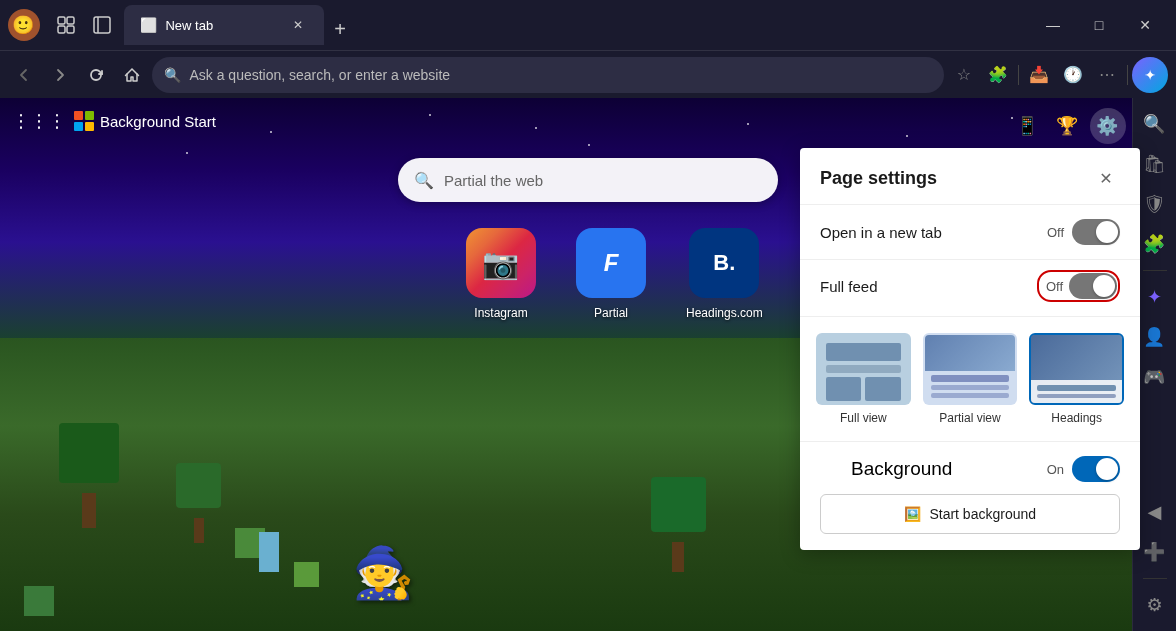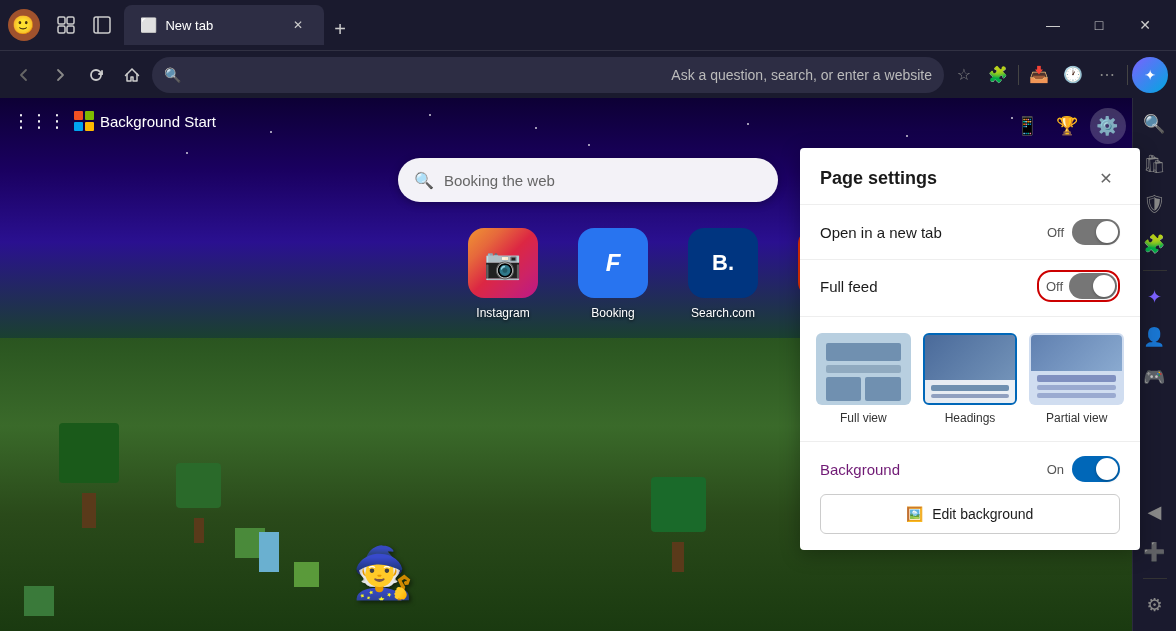--- a/index.html
+++ b/index.html
@@ -64,21 +64,21 @@
       width: 32px; height: 32px; display: flex; align-items: center; justify-content: center;
       color: #888; border-radius: 50%; cursor: pointer; font-size: 16px;
     }
     .nav-btn.active { color: #fff; }
     .address-bar {
       flex: 1; height: 36px; background: #2d2d44; border-radius: 18px;
       display: flex; align-items: center; padding: 0 12px; gap: 8px;
       color: #bbb; font-size: 14px; cursor: text;
     }
     .address-bar .search-icon { color: #888; font-size: 14px; }
-    .address-text { color: #bbb; font-size: 14px; flex: 1; text-align: right; }
+    .address-text { color: #bbb; font-size: 14px; flex: 1; }
     .nav-right { display: flex; align-items: center; gap: 2px; }
     .nav-right-btn {
       width: 32px; height: 32px; display: flex; align-items: center; justify-content: center;
       color: #888; border-radius: 50%; cursor: pointer; font-size: 16px;
     }
     .nav-divider { width: 1px; height: 20px; background: #444; margin: 0 2px; }
     .copilot-btn {
       width: 36px; height: 36px; display: flex; align-items: center; justify-content: center;
       background: linear-gradient(135deg, #7b61ff, #00a8e0); border-radius: 50%; cursor: pointer;
       font-size: 16px; color: white;
@@ -255,21 +255,21 @@
 
     
     .partial-thumb { background: #d0ddf0; }
 
     
     .headings-thumb { background: linear-gradient(135deg, #5a7ab0, #8aaad0); position: relative; }
 
     
     .background-section { padding: 14px 20px 0; }
     .bg-row { display: flex; align-items: center; justify-content: space-between; margin-bottom: 12px; }
-    .bg-label { font-size: 15px; font-weight: 500; color: #701a75; }
+    .bg-label { font-size: 19px; font-weight: 500; color: #000000; margin-left: 31px; }
     .bg-toggle-right { display: flex; align-items: center; gap: 8px; }
 
     
     .edit-bg-btn {
       width: calc(100% - 0px); margin: 0 0 16px;
       height: 40px; border: 1px solid #ccc; border-radius: 6px;
       background: #fff; display: flex; align-items: center; justify-content: center;
       gap: 8px; cursor: pointer; font-size: 14px; color: #1a1a1a;
     }
 
@@ -431,39 +431,39 @@
       <defs>
         <marker id="arrowhead" markerWidth="6" markerHeight="6" refX="3" refY="3" orient="auto">
           <polygon points="0 0, 6 3, 0 6" fill="#cc0000"></polygon>
         </marker>
       </defs>
       <line x1="10" y1="0" x2="10" y2="88" stroke="#cc0000" stroke-width="3" marker-end="url(#arrowhead)"></line>
     </svg>
 
     <div class="page-search-bar">
       <span class="page-search-icon">🔍</span>
-      <span class="page-search-text">Booking the web</span>
+      <span class="page-search-text">Partial the web</span>
     </div>
 
     <div class="app-shortcuts">
       <div class="app-shortcut">
         <div class="app-icon" style="background: linear-gradient(135deg, #f09433, #e6683c, #dc2743, #cc2366, #bc1888);">📷</div>
         <span class="app-label">Instagram</span>
       </div>
       <div class="app-shortcut">
         <div class="app-icon" style="background: #2874f0;">
           <span style="font-size:24px;font-weight:bold;color:#fff;font-style:italic;">F</span>
         </div>
-        <span class="app-label">Booking</span>
+        <span class="app-label">Partial</span>
       </div>
       <div class="app-shortcut">
         <div class="app-icon" style="background: #003580;">
           <span style="font-size:22px;font-weight:bold;color:#fff;">B.</span>
         </div>
-        <span class="app-label">Search.com</span>
+        <span class="app-label">Headings.com</span>
       </div>
       <div class="app-shortcut">
         <div class="app-icon" style="background: #e62e04;">🛍️</div>
         <span class="app-label">AliExpress</span>
       </div>
     </div>
 
     <div class="page-settings-panel">
       <div class="panel-header">
         <span class="panel-title">Page settings</span>
@@ -498,55 +498,55 @@
             <div style="background:#90aac0;height:8px;margin:0 8px 4px;border-radius:2px;"></div>
             <div style="display:flex;gap:4px;margin:0 8px;">
               <div style="flex:1;height:24px;background:#7090b0;border-radius:2px;"></div>
               <div style="flex:1;height:24px;background:#7090b0;border-radius:2px;"></div>
             </div>
           </div>
           <span class="feed-view-label">Full view</span>
         </div>
 
         <div class="feed-view-option">
+          <div class="feed-view-thumb partial-thumb">
+            <div style="height:36px;background:linear-gradient(135deg,#6080b0,#8aaad0);margin-bottom:4px;"></div>
+            <div style="height:7px;margin:0 6px 3px;background:#8090c0;border-radius:2px;"></div>
+            <div style="height:5px;margin:0 6px 3px;background:#9aaad0;border-radius:2px;"></div>
+            <div style="height:5px;margin:0 6px;background:#9aaad0;border-radius:2px;"></div>
+          </div>
+          <span class="feed-view-label">Partial view</span>
+        </div>
+
+        <div class="feed-view-option">
           <div class="feed-view-thumb headings-thumb selected">
             <div style="position:relative;width:100%;height:100%;background:linear-gradient(135deg,#4a6a9a,#7a9abe);">
               <div style="position:absolute;bottom:0;left:0;right:0;background:rgba(255,255,255,0.85);padding:5px 6px;">
                 <div style="height:6px;background:#7090b0;border-radius:2px;margin-bottom:3px;"></div>
                 <div style="height:4px;background:#90a0c0;border-radius:2px;"></div>
               </div>
             </div>
           </div>
           <span class="feed-view-label">Headings</span>
         </div>
-
-        <div class="feed-view-option">
-          <div class="feed-view-thumb partial-thumb">
-            <div style="height:36px;background:linear-gradient(135deg,#6080b0,#8aaad0);margin-bottom:4px;"></div>
-            <div style="height:7px;margin:0 6px 3px;background:#8090c0;border-radius:2px;"></div>
-            <div style="height:5px;margin:0 6px 3px;background:#9aaad0;border-radius:2px;"></div>
-            <div style="height:5px;margin:0 6px;background:#9aaad0;border-radius:2px;"></div>
-          </div>
-          <span class="feed-view-label">Partial view</span>
-        </div>
       </div>
 
       <div class="background-section">
         <div class="bg-row">
           <span class="bg-label">Background</span>
           <div class="bg-toggle-right">
             <span class="toggle-state">On</span>
             <div class="toggle-switch on">
               <div class="toggle-knob"></div>
             </div>
           </div>
         </div>
         <div class="edit-bg-btn">
           <span>🖼️</span>
-          <span>Edit background</span>
+          <span>Start background</span>
         </div>
       </div>
 
     </div>
 
     <div class="right-sidebar">
       <div class="sidebar-icon" title="Search">🔍</div>
       <div class="sidebar-icon" title="Shopping">🛍</div>
       <div class="sidebar-icon" title="Security">🛡</div>
       <div class="sidebar-icon" title="Extensions">🧩</div>

